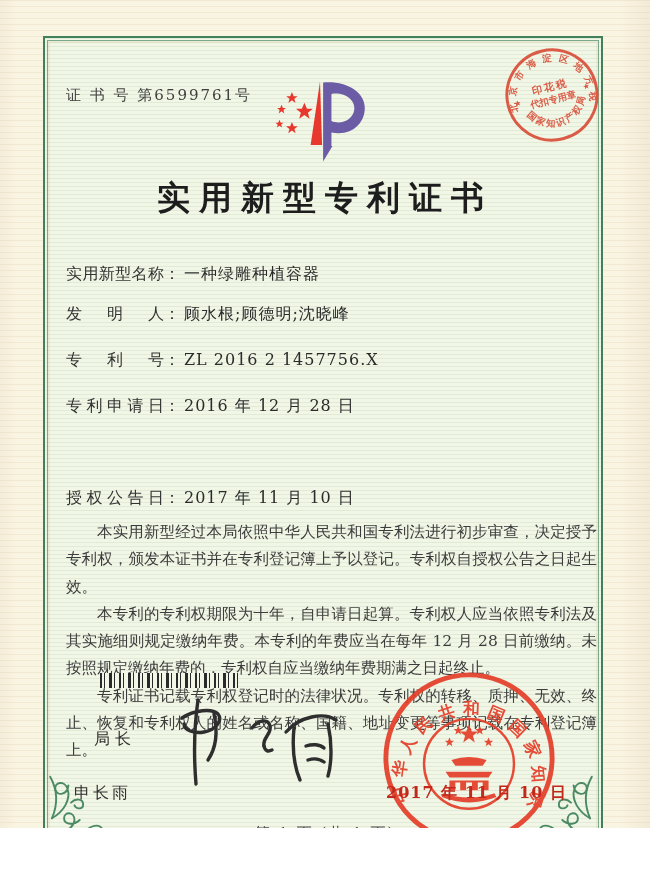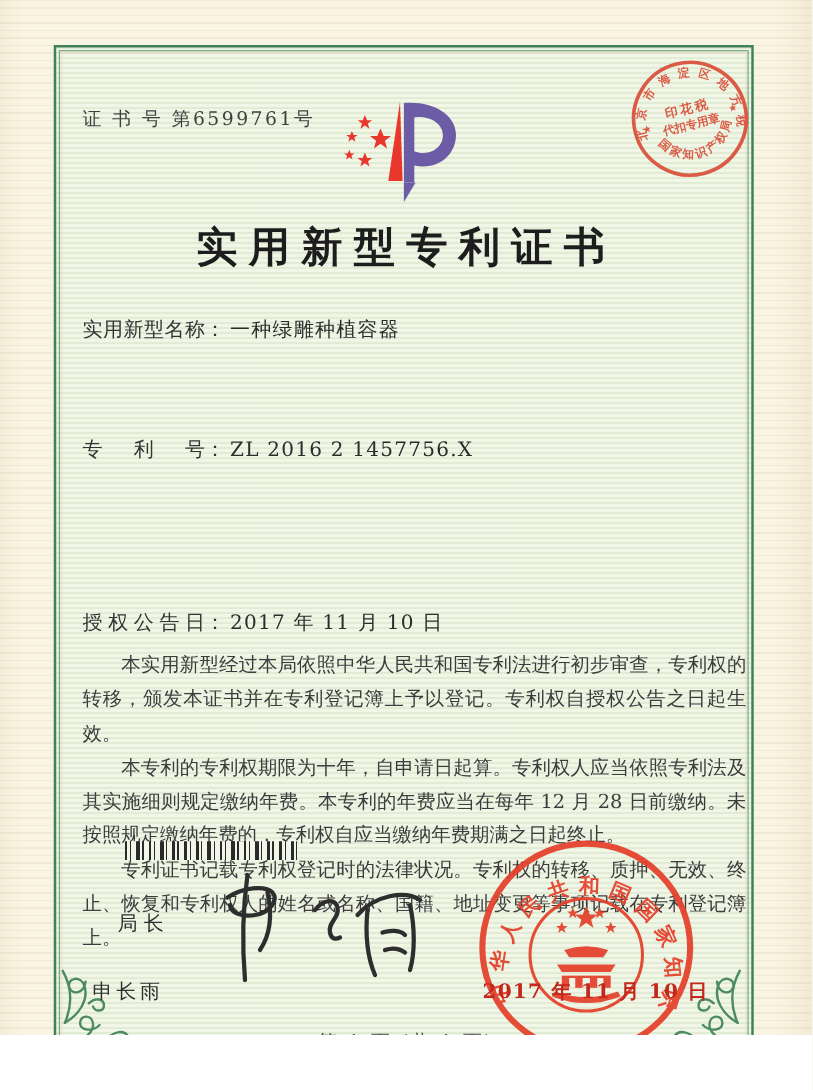--- a/index.html
+++ b/index.html
@@ -124,32 +124,38 @@
       <use href="#star" transform="translate(35,30) scale(0.85)"></use>
       <use href="#star" transform="translate(23,17) scale(0.58)"></use>
       <use href="#star" transform="translate(13,28) scale(0.46)"></use>
       <use href="#star" transform="translate(11,42) scale(0.42)"></use>
       <use href="#star" transform="translate(23,46) scale(0.60)"></use>
     </g>
   </svg>
 
   <div class="title">实用新型专利证书</div>
 
-  <div class="field-row" style="top:254px">
+  <div class="field-row" style="top:264px">
     <span class="field-label">实用新型名称</span><span class="field-colon">：</span><span class="field-value">一种绿雕种植容器</span>
+  </div>
+  <div class="field-row" style="top:304px">
+    <span class="field-label">发明人</span><span class="field-colon">：</span><span class="field-value">顾水根;顾德明;沈晓峰</span>
   </div>
   <div class="field-row" style="top:350px">
     <span class="field-label">专利号</span><span class="field-colon">：</span><span class="field-value">ZL 2016 2 1457756.X</span>
   </div>
+  <div class="field-row" style="top:396px">
+    <span class="field-label">专利申请日</span><span class="field-colon">：</span><span class="field-value">2016 年 12 月 28 日</span>
+  </div>
   <div class="field-row" style="top:488px">
     <span class="field-label">授权公告日</span><span class="field-colon">：</span><span class="field-value">2017 年 11 月 10 日</span>
   </div>
 
   <div class="body-text">
-    <p>本实用新型经过本局依照中华人民共和国专利法进行初步审查，专利权的转移，颁发本证书并在专利登记簿上予以登记。专利权自授权公告之日起生效。</p>
+    <p>本实用新型经过本局依照中华人民共和国专利法进行初步审查，决定授予专利权，颁发本证书并在专利登记簿上予以登记。专利权自授权公告之日起生效。</p>
     <p>本专利的专利权期限为十年，自申请日起算。专利权人应当依照专利法及其实施细则规定缴纳年费。本专利的年费应当在每年 12 月 28 日前缴纳。未按照规定缴纳年费的，专利权自应当缴纳年费期满之日起终止。</p>
     <p>专利证书记载专利权登记时的法律状况。专利权的转移、质押、无效、终止、恢复和专利权人的姓名或名称、国籍、地址变更等事项记载在专利登记簿上。</p>
   </div>
 
   <div class="barcode"></div>
 
   <div class="issuer-title">局长</div>
   <div class="issuer-name">申长雨</div>
 
   <svg class="signature" viewBox="0 0 180 108">

